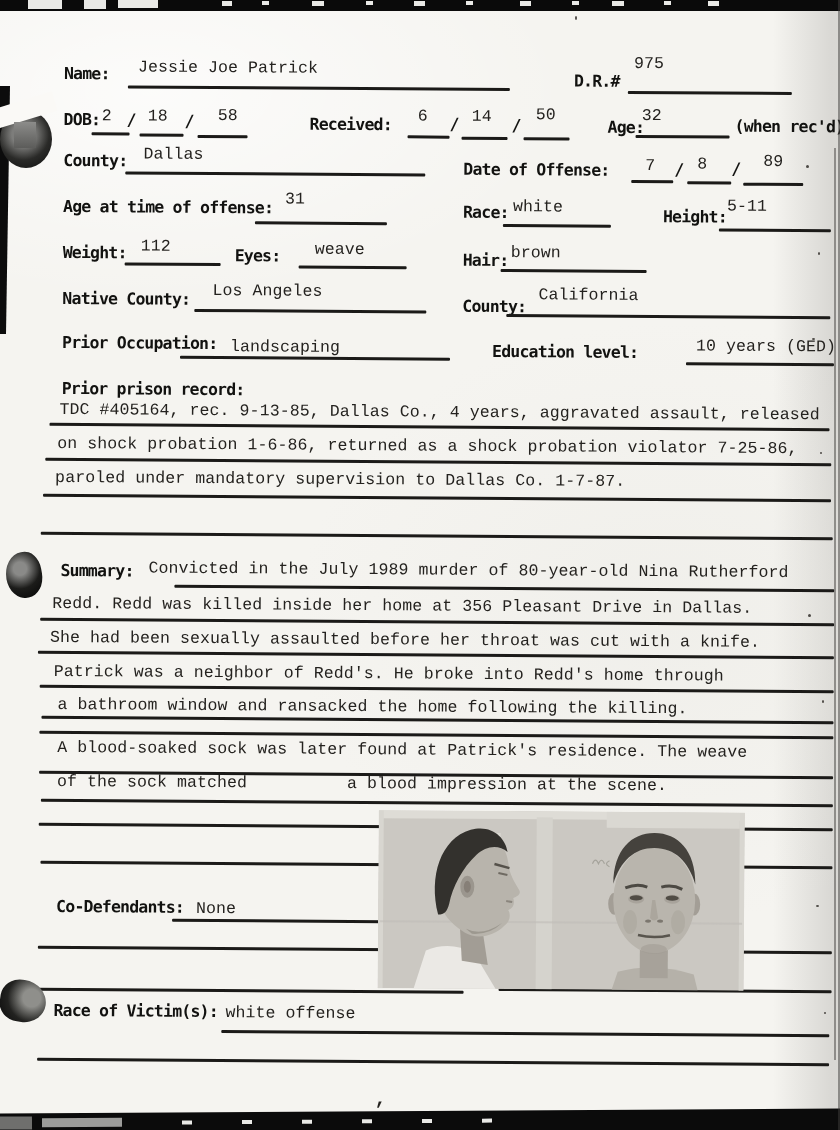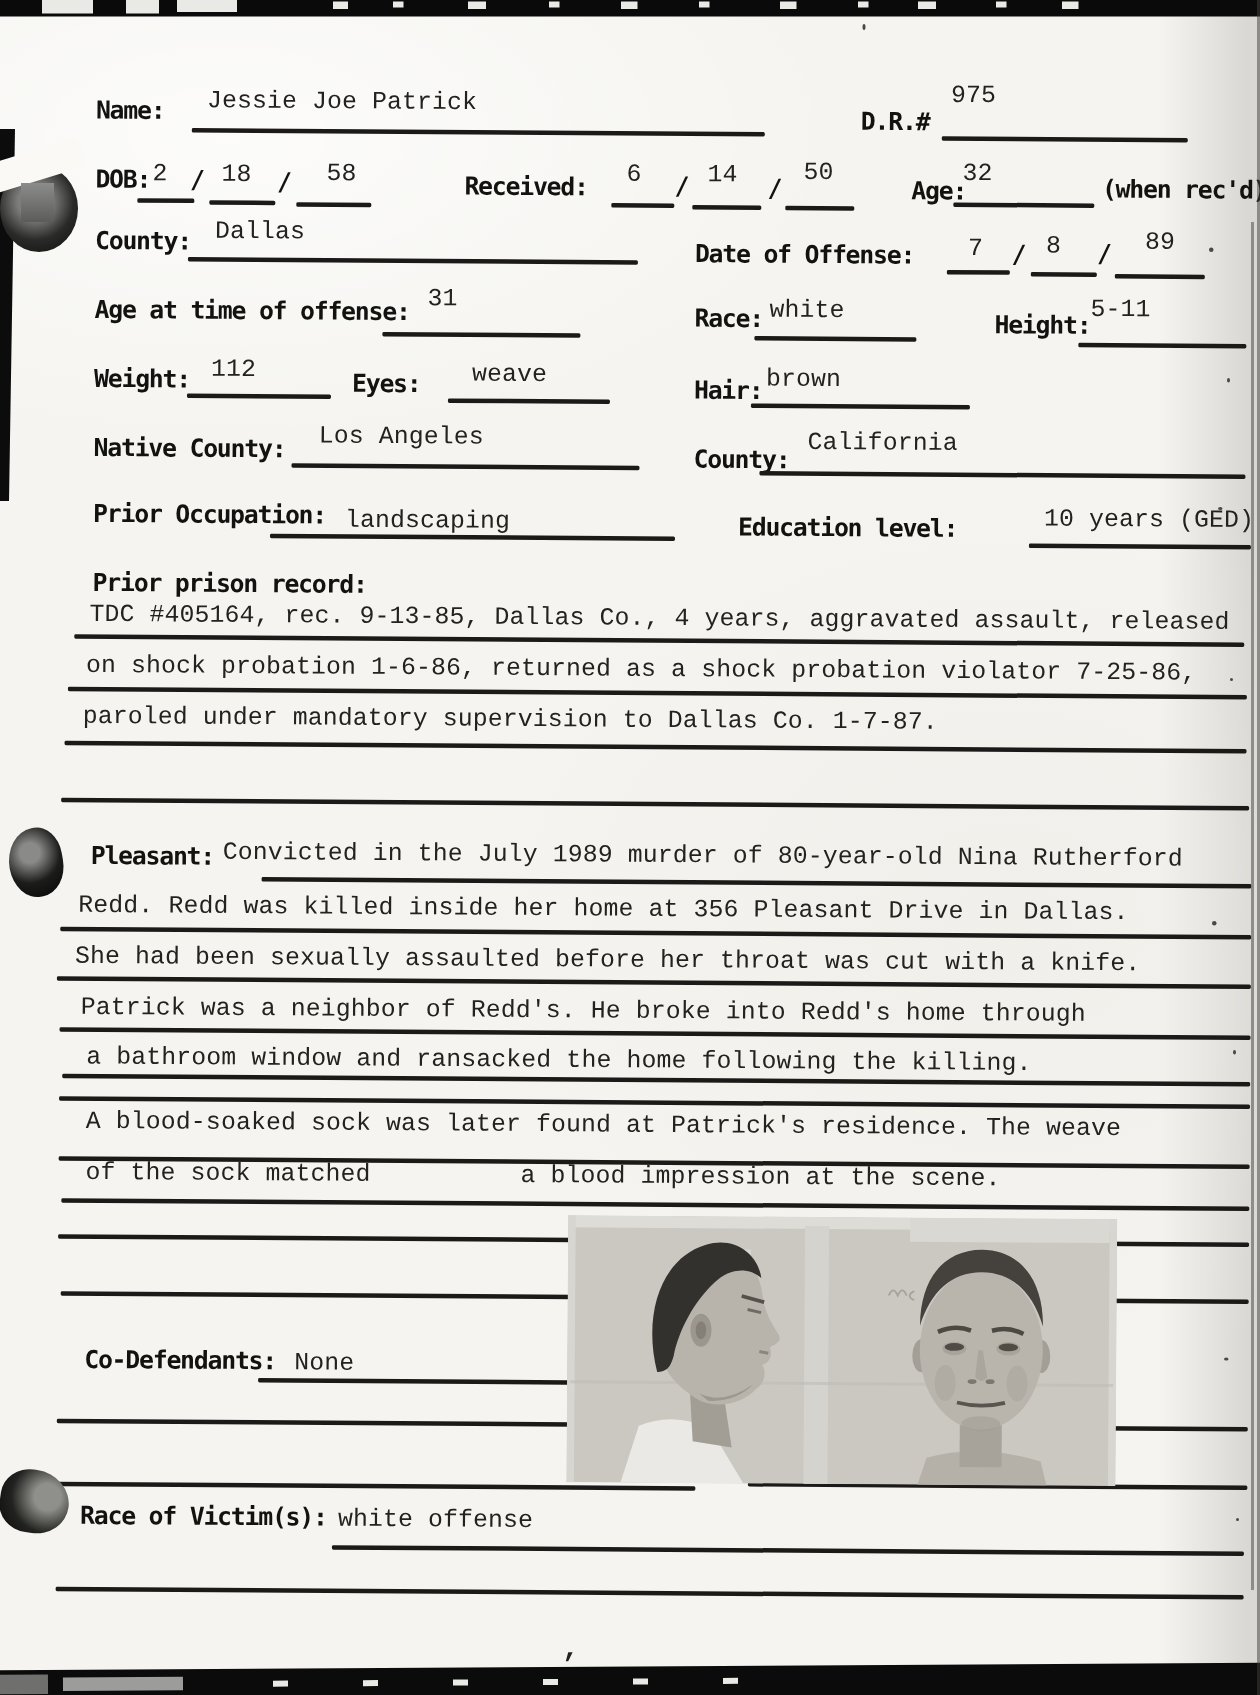--- a/index.html
+++ b/index.html
@@ -115,21 +115,21 @@
 
     <span class="label" style="left:64px;top:379px">Prior prison record:</span>
     <span class="typed" style="left:62px;top:400px">TDC #405164, rec. 9-13-85, Dallas Co., 4 years, aggravated assault, released</span>
     <div class="rule" style="left:52px;top:423px;width:780px"></div>
     <span class="typed" style="left:60px;top:434px">on shock probation 1-6-86, returned as a shock probation violator 7-25-86,</span>
     <div class="rule" style="left:48px;top:458px;width:786px"></div>
     <span class="typed" style="left:58px;top:468px">paroled under mandatory supervision to Dallas Co. 1-7-87.</span>
     <div class="rule" style="left:46px;top:494px;width:788px"></div>
     <div class="rule" style="left:44px;top:532px;width:792px"></div>
 
-    <span class="label" style="left:64px;top:561px">Pleasant:</span>
+    <span class="label" style="left:64px;top:561px">Summary:</span>
     <span class="typed" style="left:152px;top:558px">Convicted in the July 1989 murder of 80-year-old Nina Rutherford</span>
     <div class="rule" style="left:178px;top:584px;width:660px"></div>
     <span class="typed" style="left:56px;top:594px">Redd. Redd was killed inside her home at 356 Pleasant Drive in Dallas.</span>
     <div class="rule" style="left:44px;top:618px;width:794px"></div>
     <span class="typed" style="left:54px;top:628px">She had been sexually assaulted before her throat was cut with a knife.</span>
     <div class="rule" style="left:42px;top:651px;width:796px"></div>
     <span class="typed" style="left:58px;top:662px">Patrick was a neighbor of Redd's. He broke into Redd's home through</span>
     <div class="rule" style="left:44px;top:685px;width:794px"></div>
     <span class="typed" style="left:62px;top:695px">a bathroom window and ransacked the home following the killing.</span>
     <div class="rule" style="left:46px;top:716px;width:792px"></div>

